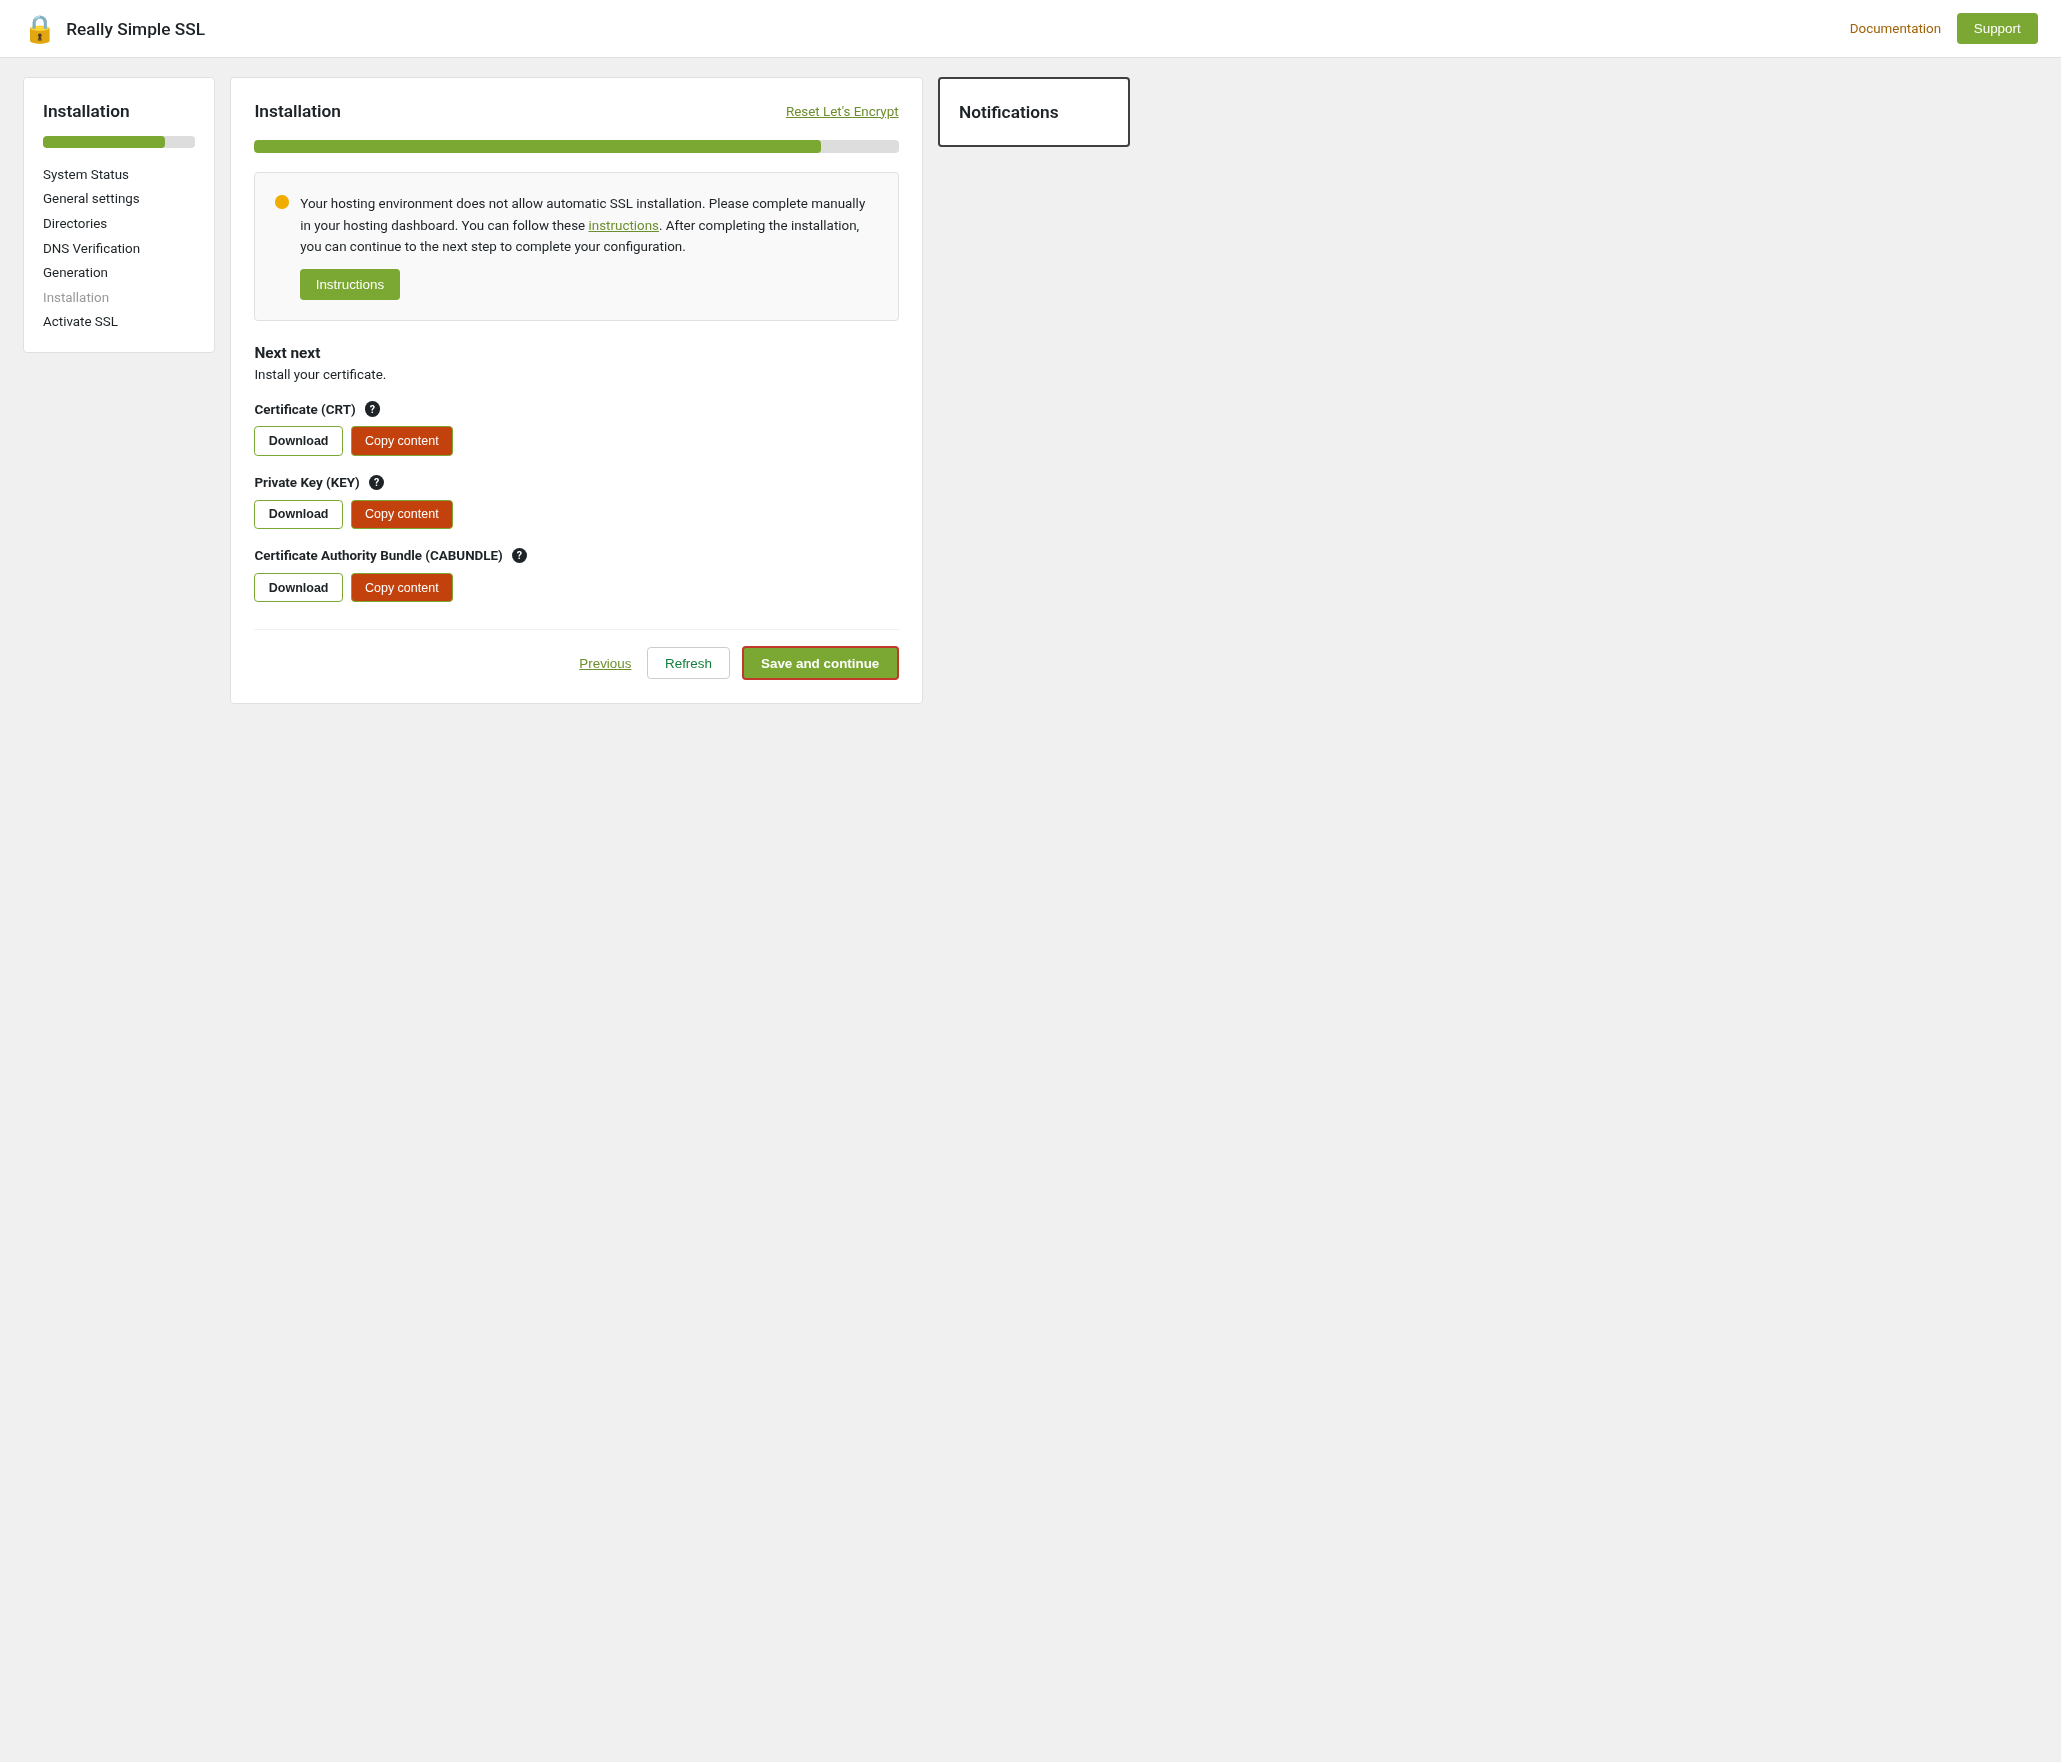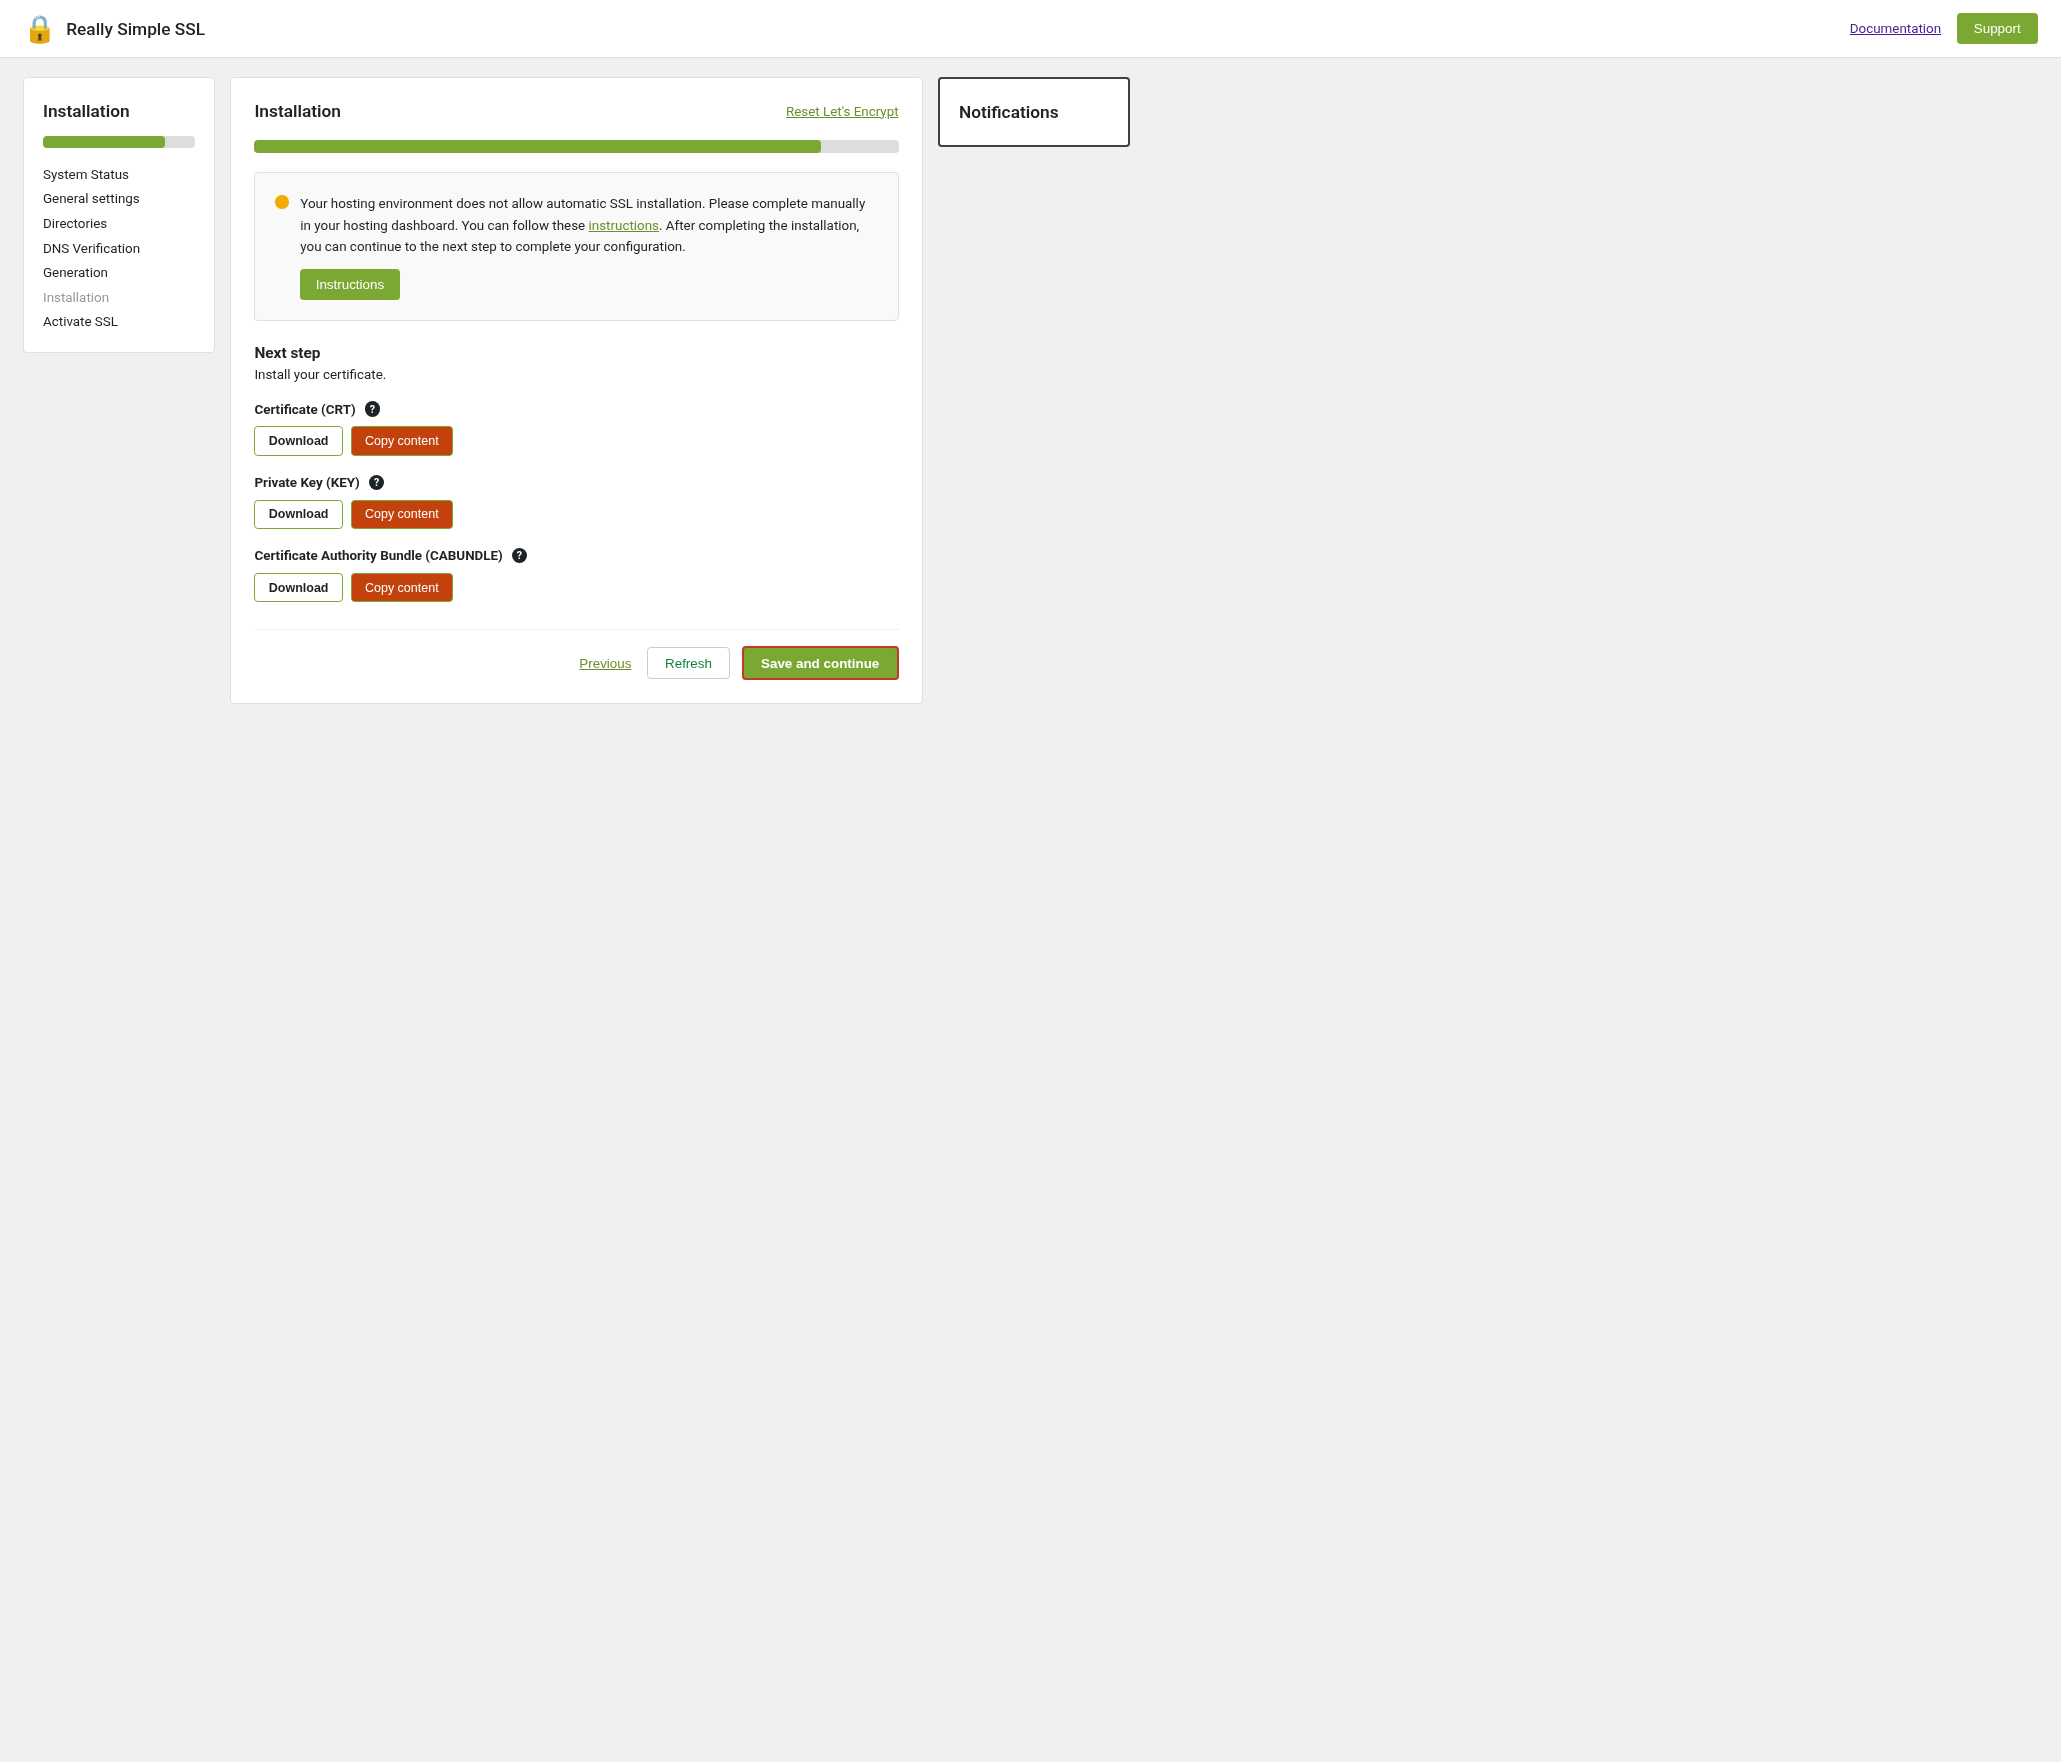--- a/index.html
+++ b/index.html
@@ -30,22 +30,21 @@
     }
     .logo-icon {
       font-size: 27px;
     }
     .header-right {
       display: flex;
       align-items: center;
       gap: 15.4px;
     }
     .header-doc-link {
-      color: #4c1d95;
-      text-decoration: underline;
+      color: #a16207;
       cursor: pointer;
     }
     .header-support-btn {
       background: #7ba832;
       color: #fff;
       border: none;
       padding: 7.7px 17.3px;
       border-radius: 3.8px;
       font-size: 13.4px;
       cursor: pointer;
@@ -346,21 +345,21 @@
 
     <div class="warning-box">
       <div class="warning-dot"></div>
       <div>
         <span class="warning-text">Your hosting environment does not allow automatic SSL installation. Please complete manually in your hosting dashboard. You can follow these </span><a class="warning-link">instructions</a><span class="warning-text">. After completing the installation, you can continue to the next step to complete your configuration.</span>
         <br>
         <button class="instructions-btn">Instructions</button>
       </div>
     </div>
 
-    <div class="next-step-title">Next step</div>
+    <div class="next-step-title">Next next</div>
     <div class="next-step-desc">Install your certificate.</div>
 
     <div class="cert-section">
       <div class="cert-label">
         <span>Certificate (CRT)</span>
         <span class="help-icon">?</span>
       </div>
       <div class="cert-actions">
         <button class="btn-outline">Download</button>
         <button class="btn-filled">Copy content</button>

